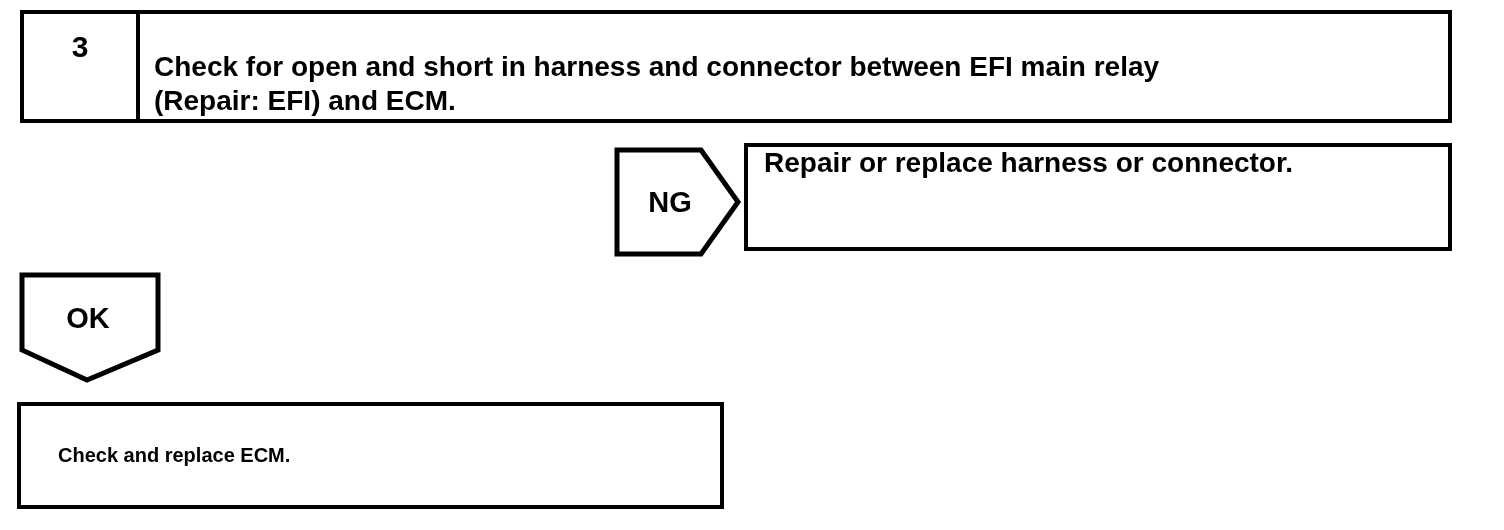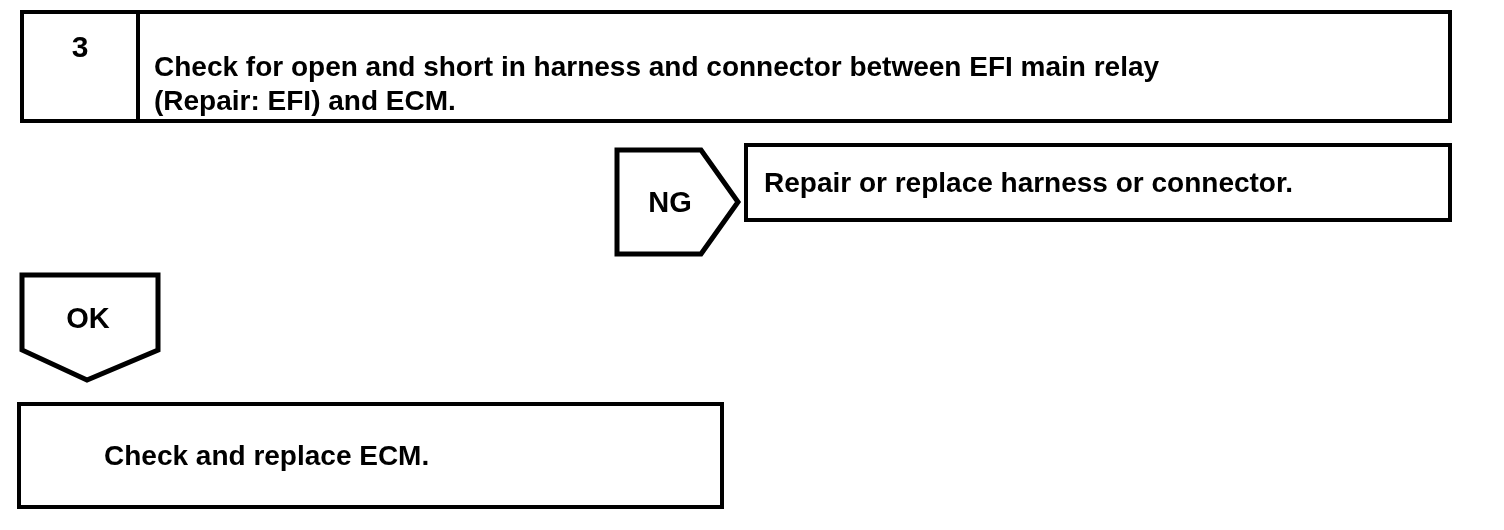--- a/index.html
+++ b/index.html
@@ -52,23 +52,22 @@
   
   .ng-shape {
     position: absolute;
     left: 613px;
     top: 146px;
   }
   .repair-box {
     left: 744px;
     top: 143px;
     width: 708px;
-    height: 79px;
+    height: 108px;
     display: flex;
-    align-items: center;
   }
   .repair-text {
     padding-left: 16px;
     font-size: 28px;
     font-weight: bold;
   }
   
   .ok-shape {
     position: absolute;
     left: 18px;
@@ -77,23 +76,22 @@
   .bottom-box {
     left: 17px;
     top: 402px;
     width: 707px;
     height: 107px;
     display: flex;
     align-items: center;
   }
   .bottom-text {
     padding-left: 37px;
-    font-size: 28px;
+    font-size: 20px;
     font-weight: bold;
-    margin-left: 46px;
   }
   .shape-label {
     font-family: "Liberation Sans", "DejaVu Sans", sans-serif;
     font-weight: bold;
     font-size: 29px;
     fill: #000;
   }
 </style>
 </head>
 <body>

